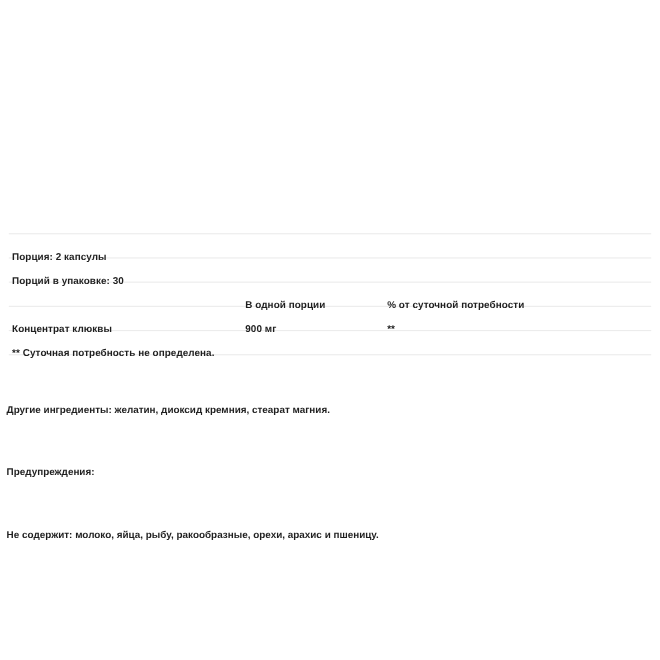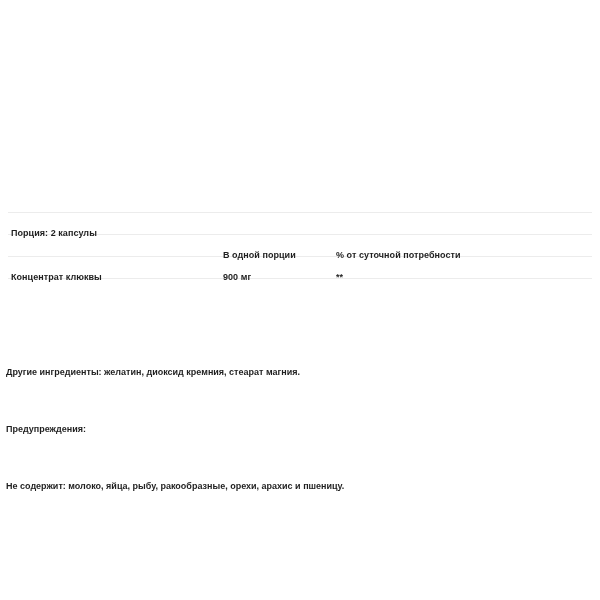--- a/index.html
+++ b/index.html
@@ -30,21 +30,21 @@
       font-size: 9px;
       font-weight: bold;
       letter-spacing: 0.05px;
     }
     .cell {
       white-space: nowrap;
       margin-top: 18px;
     }
     .c1 { position: absolute; left: 3px; }
     .c2 { position: absolute; left: 189px; padding-left: 26px; }
-    .c3 { position: absolute; left: 328px; }
+    .c3 { position: absolute; left: 344px; }
     .row { position: relative; }
     .notes {
       position: absolute;
       left: 6px;
       top: 326px;
       width: 590px;
     }
     .note {
       font-size: 9px;
       font-weight: bold;
@@ -56,28 +56,34 @@
     }
   </style>
 </head>
 <body>
 
 <div class="facts">
   <div class="row">
     <span class="cell c1">Порция: 2 капсулы</span>
   </div>
   <div class="row">
+    <span class="cell c1">Порций в упаковке: 30</span>
+  </div>
+  <div class="row">
     <span class="cell c1"></span>
     <span class="cell c2">В одной порции</span>
     <span class="cell c3">% от суточной потребности</span>
   </div>
   <div class="row">
     <span class="cell c1">Концентрат клюквы</span>
     <span class="cell c2">900 мг</span>
     <span class="cell c3">**</span>
+  </div>
+  <div class="row">
+    <span class="cell c1">** Суточная потребность не определена.</span>
   </div>
 </div>
 
 <div class="notes">
   <div class="note">Другие ингредиенты: желатин, диоксид кремния, стеарат магния.</div>
   <div class="note">Предупреждения:</div>
   <div class="note">Не содержит: молоко, яйца, рыбу, ракообразные, орехи, арахис и пшеницу.</div>
 </div>
 
 </body></html>

